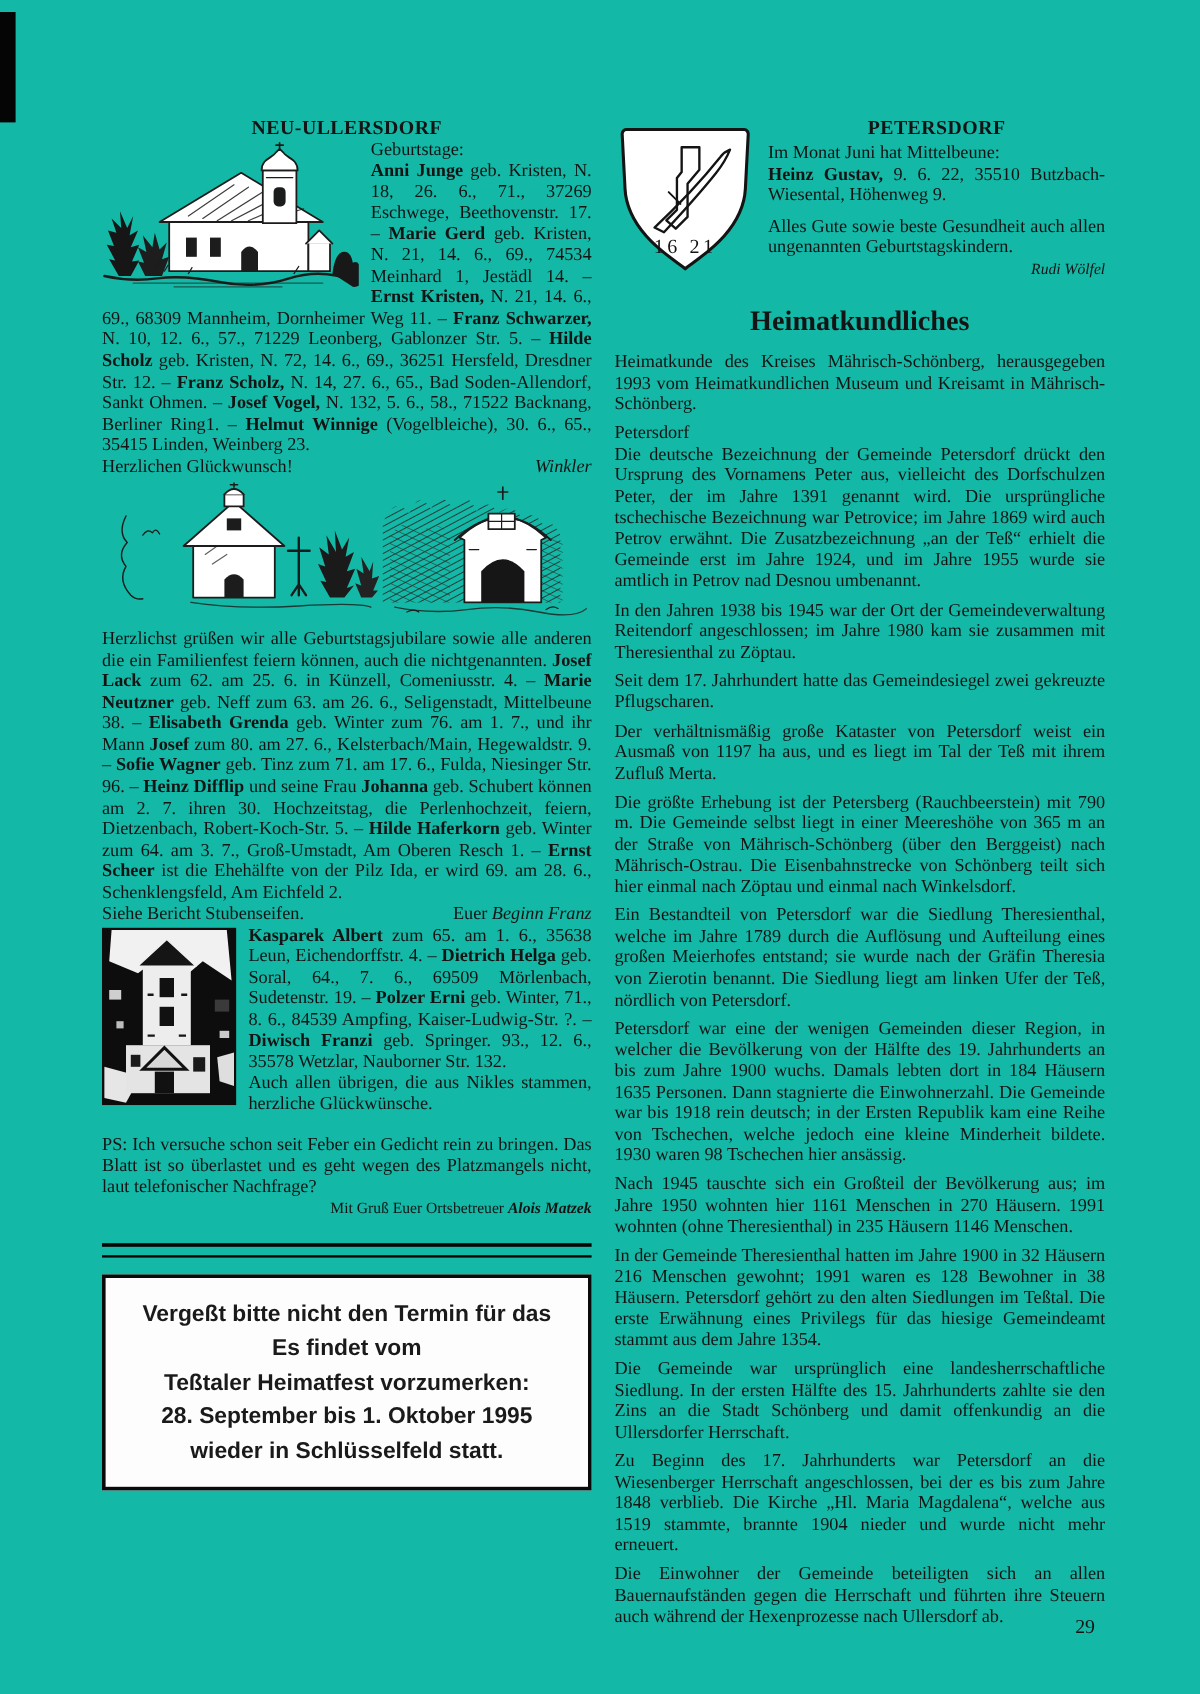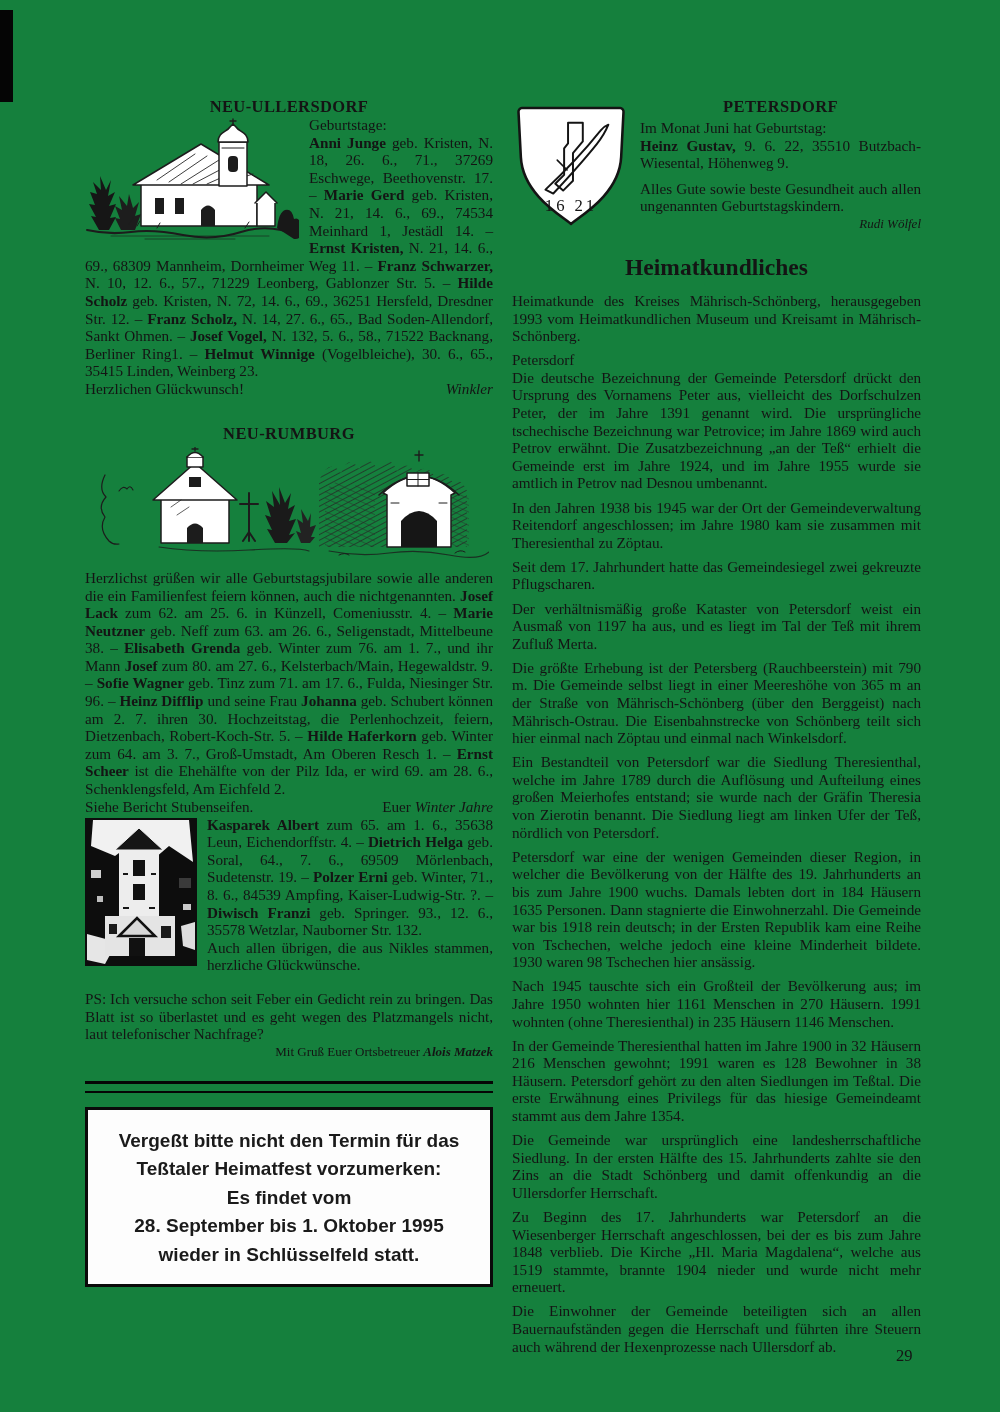--- a/index.html
+++ b/index.html
@@ -1,16 +1,16 @@
 <!DOCTYPE html>
 <html><head>
 <meta charset="utf-8">
 <style>
   html,body{margin:0;padding:0;background:#fff;}
-  .page{position:relative;width:1000px;height:1412px;background:#15803d;
+  .page{position:relative;width:1000px;height:1412px;background:#14b8a6;
         font-family:"Liberation Serif",serif;color:#141414;overflow:hidden;}
   .scan-mark{position:absolute;left:0;top:10px;width:13px;height:92px;background:#050505;}
   .col{position:absolute;top:97px;}
   .col-l{left:85px;width:408px;}
   .col-r{left:512px;width:409px;}
   .sec-title{font-weight:bold;text-align:center;font-size:16.5px;line-height:19px;letter-spacing:.4px;}
   .bodytxt{font-size:15.2px;line-height:17.6px;text-align:justify;}
   .lead-line{font-size:15.2px;line-height:17.6px;}
   .sig-row{display:flex;justify-content:space-between;font-size:15.2px;line-height:18px;text-align:center;}
   .it{font-style:italic;}
@@ -68,21 +68,20 @@
       </span>
       <div class="lead-line">Geburtstage:</div>
       <span><span style="font-weight: bold;">Anni Junge</span><span> geb. Kristen, N. 18, 26. 6., 71., 37269 Eschwege, Beethovenstr. 17. – </span><span style="font-weight: bold;">Marie Gerd</span><span> geb. Kristen, N. 21, 14. 6., 69., 74534 Meinhard 1, Jestädl 14. – </span><span style="font-weight: bold;">Ernst Kristen,</span><span> N. 21, 14. 6., 69., 68309 Mannheim, Dornheimer Weg 11. – </span><span style="font-weight: bold;">Franz Schwarzer,</span><span> N. 10, 12. 6., 57., 71229 Leonberg, Gablonzer Str. 5. – </span><span style="font-weight: bold;">Hilde Scholz</span><span> geb. Kristen, N. 72, 14. 6., 69., 36251 Hersfeld, Dresdner Str. 12. – </span><span style="font-weight: bold;">Franz Scholz,</span><span> N. 14, 27. 6., 65., Bad Soden-Allendorf, Sankt Ohmen. – </span><span style="font-weight: bold;">Josef Vogel,</span><span> N. 132, 5. 6., 58., 71522 Backnang, Berliner Ring1. – </span><span style="font-weight: bold;">Helmut Winnige</span><span> (Vogelbleiche), 30. 6., 65., 35415 Linden, Weinberg 23.</span></span>
       <div class="clr"></div>
     </div>
     <div class="sig-row">
       <span>Herzlichen Glückwunsch!</span>
       <span class="it">Winkler</span>
     </div>
 
-    <div class="sec-title mt26">NEU-RUMBURG</div>
     <span class="center-img">
       <svg width="400" height="114" viewBox="0 0 400 114" style="display:block;margin:0 auto;">
         <defs>
           <pattern id="hatch1" width="5" height="5" patternUnits="userSpaceOnUse" patternTransform="rotate(62)">
             <line x1="0" y1="0" x2="0" y2="5" stroke="#242424" stroke-width="1.4"></line>
           </pattern>
           <pattern id="hatch2" width="6" height="6" patternUnits="userSpaceOnUse" patternTransform="rotate(115)">
             <line x1="0" y1="0" x2="0" y2="6" stroke="#2a2a2a" stroke-width="1.2"></line>
           </pattern>
         </defs>
@@ -112,21 +111,21 @@
           <path d="M312,100 v-26 q18,-20 36,0 v26 z" fill="#161616" stroke="none"></path>
           <path d="M302,56 h8 M350,56 h8" stroke-width="1"></path>
           <path d="M240,104 q30,6 60,2 t60,2 t40,-3" stroke-width="1.1" opacity=".8"></path>
           <path d="M250,108 q6,-3 10,0 M366,106 q5,-4 10,-1" stroke-width="1"></path>
         </g>
       </svg>
     </span>
     <div class="bodytxt mt8"><span>Herzlichst grüßen wir alle Geburtstagsjubilare sowie alle anderen die ein Familienfest feiern können, auch die nichtgenannten. </span><span style="font-weight: bold;">Josef Lack</span><span> zum 62. am 25. 6. in Künzell, Comeniusstr. 4. – </span><span style="font-weight: bold;">Marie Neutzner</span><span> geb. Neff zum 63. am 26. 6., Seligenstadt, Mittelbeune 38. – </span><span style="font-weight: bold;">Elisabeth Grenda</span><span> geb. Winter zum 76. am 1. 7., und ihr Mann </span><span style="font-weight: bold;">Josef</span><span> zum 80. am 27. 6., Kelsterbach/Main, Hegewaldstr. 9. – </span><span style="font-weight: bold;">Sofie Wagner</span><span> geb. Tinz zum 71. am 17. 6., Fulda, Niesinger Str. 96. – </span><span style="font-weight: bold;">Heinz Difflip</span><span> und seine Frau </span><span style="font-weight: bold;">Johanna</span><span> geb. Schubert können am 2. 7. ihren 30. Hochzeitstag, die Perlenhochzeit, feiern, Dietzenbach, Robert-Koch-Str. 5. – </span><span style="font-weight: bold;">Hilde Haferkorn</span><span> geb. Winter zum 64. am 3. 7., Groß-Umstadt, Am Oberen Resch 1. – </span><span style="font-weight: bold;">Ernst Scheer</span><span> ist die Ehehälfte von der Pilz Ida, er wird 69. am 28. 6., Schenklengsfeld, Am Eichfeld 2.</span></div>
     <div class="sig-row">
       <span>Siehe Bericht Stubenseifen.</span>
-      <span><span>Euer </span><span style="font-style: italic;">Winter Jahre</span></span>
+      <span><span>Euer </span><span style="font-style: italic;">Beginn Franz</span></span>
     </div>
 
     <div class="bodytxt">
       <span class="float-l img-box">
         <svg width="112" height="148" viewBox="0 0 112 148">
           <rect width="112" height="148" fill="#0d0d0d"></rect>
           <path d="M8,2 L104,2 L108,44 L84,28 L70,40 L54,20 L30,38 L6,28 Z" fill="#f1f1f1"></path>
           <path d="M2,116 L32,124 L20,146 L2,142 Z" fill="#e6e6e6"></path>
           <path d="M96,108 L110,104 L110,132 L98,128 Z" fill="#dedede"></path>
           <path d="M30,32 L54,10 L78,32 Z" fill="#151515" stroke="#f1f1f1" stroke-width="1"></path>
@@ -148,43 +147,43 @@
       <span><span style="font-weight: bold;">Kasparek Albert</span><span> zum 65. am 1. 6., 35638 Leun, Eichendorffstr. 4. – </span><span style="font-weight: bold;">Dietrich Helga</span><span> geb. Soral, 64., 7. 6., 69509 Mörlenbach, Sudetenstr. 19. – </span><span style="font-weight: bold;">Polzer Erni</span><span> geb. Winter, 71., 8. 6., 84539 Ampfing, Kaiser-Ludwig-Str. ?. – </span><span style="font-weight: bold;">Diwisch Franzi</span><span> geb. Springer. 93., 12. 6., 35578 Wetzlar, Nauborner Str. 132.</span></span>
       <div>Auch allen übrigen, die aus Nikles stammen, herzliche Glückwünsche.</div>
       <div class="clr"></div>
     </div>
     <div class="bodytxt mt16">PS: Ich versuche schon seit Feber ein Gedicht rein zu bringen. Das Blatt ist so überlastet und es geht wegen des Platzmangels nicht, laut telefonischer Nachfrage?</div>
     <div class="right-line"><span>Mit Gruß Euer Ortsbetreuer </span><span style="font-style: italic; font-weight: bold;">Alois  Matzek</span></div>
 
     <div class="rule2"></div>
     <div class="announce">
       <div>Vergeßt bitte nicht den Termin für das</div>
+      <div>Es findet vom</div>
       <div>Teßtaler Heimatfest vorzumerken:</div>
-      <div>Es findet vom</div>
       <div>28. September bis  1. Oktober 1995</div>
       <div>wieder in Schlüsselfeld statt.</div>
     </div>
   </div>
 
   <div class="col col-r">
 
     <div>
       <span class="float-l" style="margin:4px 10px 2px 0;">
         <svg width="118" height="130" viewBox="0 0 120 132">
           <path d="M10,7 L110,7 C112,7 113.5,9 113.4,11 L111,57 C109,97 64,120 60,125 C56,120 11,97 9,57 L6.6,11 C6.5,9 8,7 10,7 Z" fill="#ffffff" stroke="#141414" stroke-width="2.6" stroke-linejoin="round"></path>
           <g stroke="#141414" stroke-width="2" fill="none" stroke-linejoin="round" stroke-linecap="round">
             <path d="M57,22 h15 v19 l-10,12 v28 l-10,10 -8,-7 9,-9 v-27 l4,-5 z"></path>
             <path d="M34,90 Q66,60 90,30 Q93,26 98,24 Q94,34 86,44 Q70,64 42,94 Z"></path>
             <path d="M46,60 l10,10" stroke-width="1.6"></path>
           </g>
           <text x="60" y="112" text-anchor="middle" font-size="17" letter-spacing="3" fill="#141414">16 21</text>
         </svg>
       </span>
       <div class="sec-title">PETERSDORF</div>
-      <div class="lead-line" style="margin-top:3px;">Im Monat Juni hat Geburtstag:</div>
+      <div class="lead-line" style="margin-top:3px;">Im Monat Juni hat Mittelbeune:</div>
       <div class="bodytxt"><span style="font-weight: bold;">Heinz Gustav,</span><span> 9. 6. 22, 35510 Butzbach-Wiesental, Höhenweg 9.</span></div>
       <div class="bodytxt mt8">Alles Gute sowie beste Gesundheit auch allen ungenannten Geburtstagskindern.</div>
       <div class="right-line">
         <span class="it">Rudi Wölfel</span>
       </div>
       <div class="clr"></div>
     </div>
 
     <div class="big-title">Heimatkundliches</div>
     <div class="para">Heimatkunde des Kreises Mährisch-Schönberg, herausgegeben 1993 vom Heimatkundlichen Museum und Kreisamt in Mährisch-Schönberg.</div>

